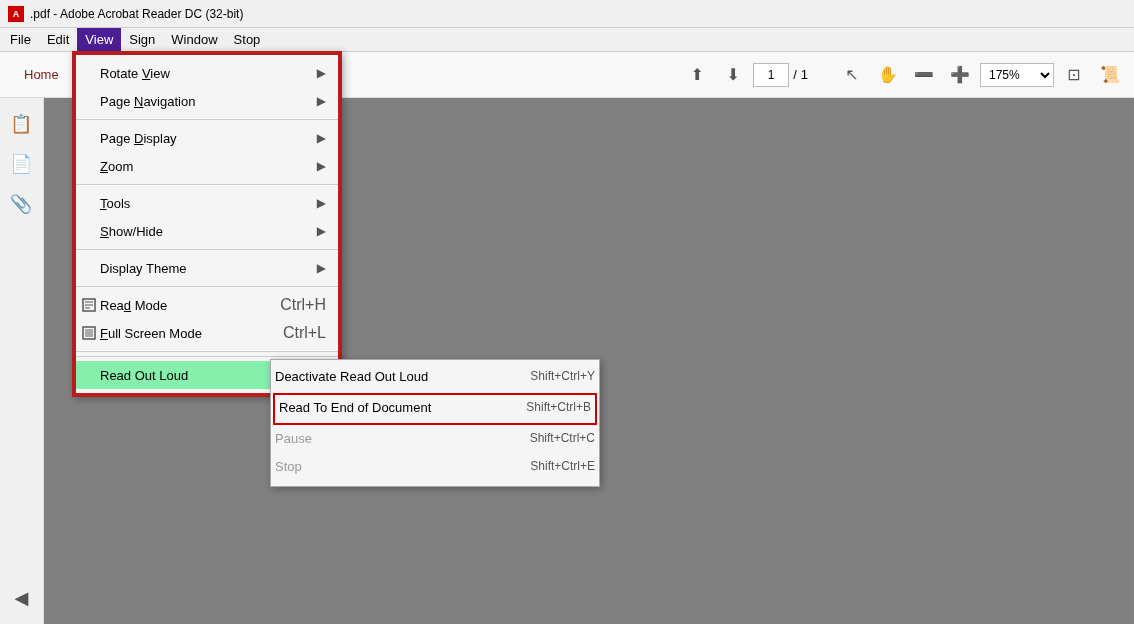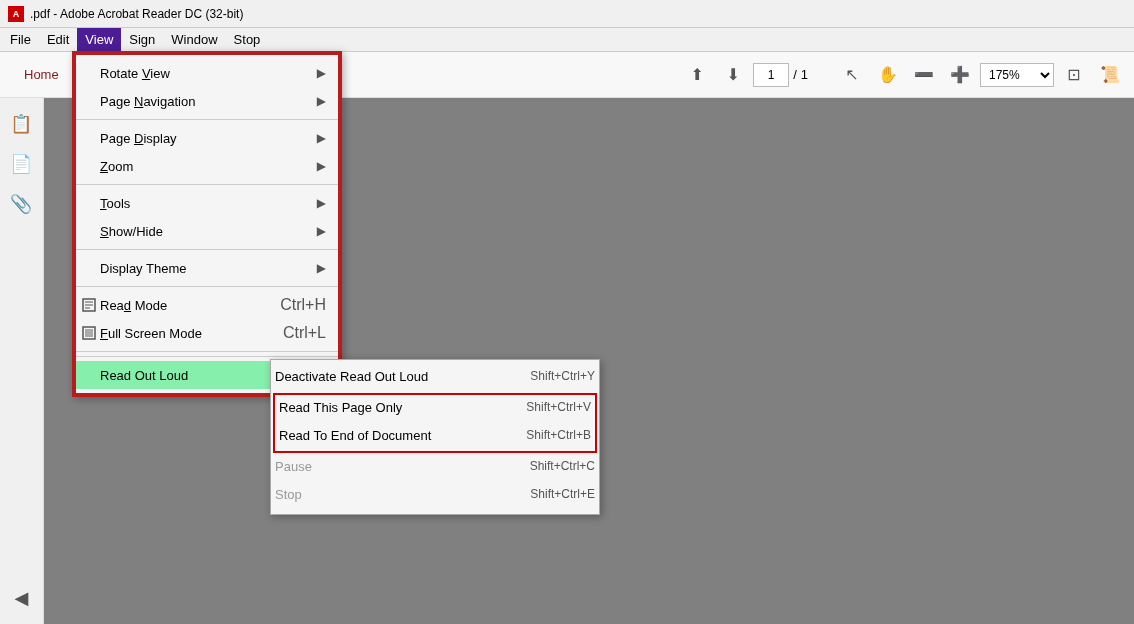--- a/index.html
+++ b/index.html
@@ -406,24 +406,20 @@
   </div>
 
   <div class="submenu">
     <div class="submenu-item">
       <span>Deactivate Read Out Loud</span>
       <span class="shortcut">Shift+Ctrl+Y</span>
     </div>
 
     <div style="border: 2px solid #cc0000; margin: 1px 2px;">
       <div class="submenu-item">
-        <span>Read This Page Only</span>
-        <span class="shortcut">Shift+Ctrl+V</span>
-      </div>
-      <div class="submenu-item">
         <span>Read To End of Document</span>
         <span class="shortcut">Shift+Ctrl+B</span>
       </div>
     </div>
 
     <div class="submenu-item disabled">
       <span>Pause</span>
       <span class="shortcut">Shift+Ctrl+C</span>
     </div>
 

